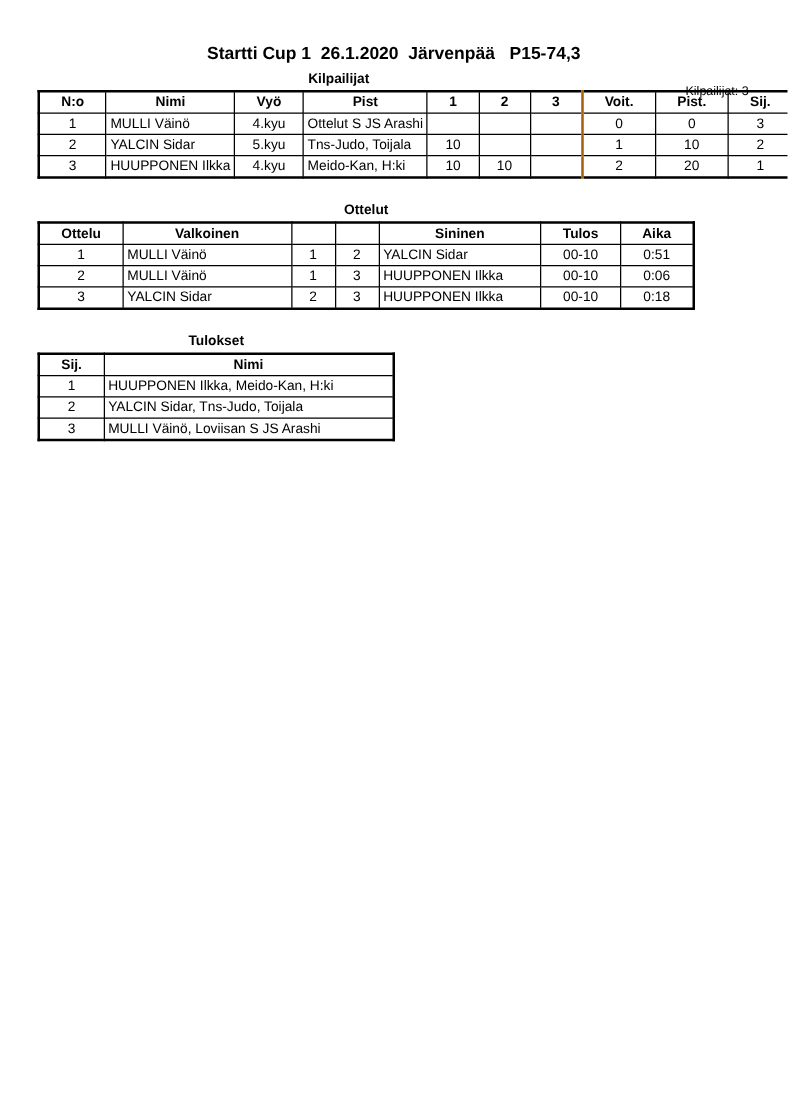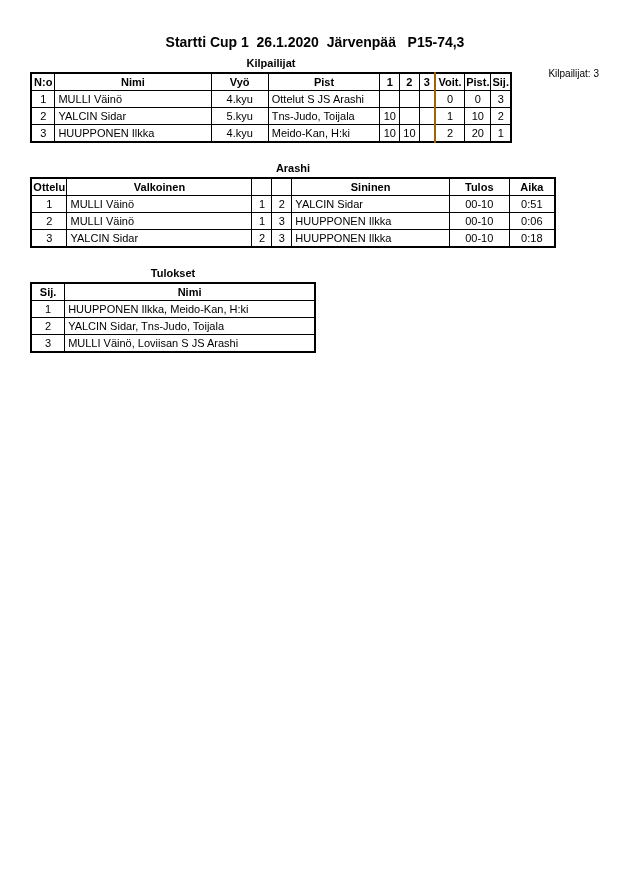--- a/index.html
+++ b/index.html
@@ -47,21 +47,21 @@
     border: 1px solid #000;
     height: 14px;
     padding: 1px 3px;
     overflow: hidden;
     white-space: nowrap;
     line-height: 13px;
   }
   th {
     font-weight: bold;
     text-align: center;
-    padding: 1px 1px;
+    padding: 1px 17px;
   }
   td.c { text-align: center; }
   td.l { text-align: left; }
   .thick-left { border-left: 2px solid #a16207; }
   #competitors-section { margin-top: 7px; width: 482px; }
   #matches-section    { margin-top: 19px; width: 526px; }
   #results-section    { margin-top: 19px; width: 286px; }
 </style>
 </head>
 <body>
@@ -135,21 +135,21 @@
           <td class="c"></td>
           <td class="c thick-left">2</td>
           <td class="c">20</td>
           <td class="c">1</td>
         </tr>
       </tbody>
     </table>
   </div>
 
   <div class="section" id="matches-section">
-    <div class="section-heading">Arashi</div>
+    <div class="section-heading">Ottelut</div>
     <table>
       <colgroup>
         <col style="width:36px">
           <col style="width:186px">
           <col style="width:20px">
           <col style="width:20px">
         <col style="width:158px">
           <col style="width:60px">
           <col style="width:46px">
       </colgroup>

